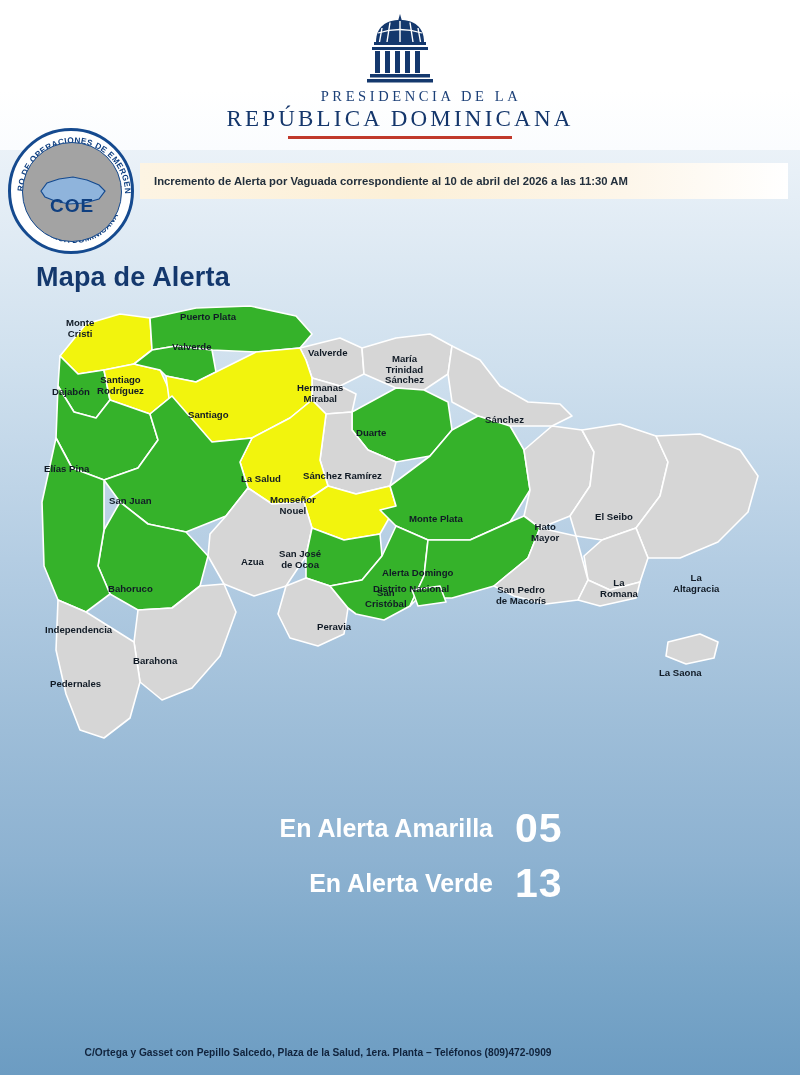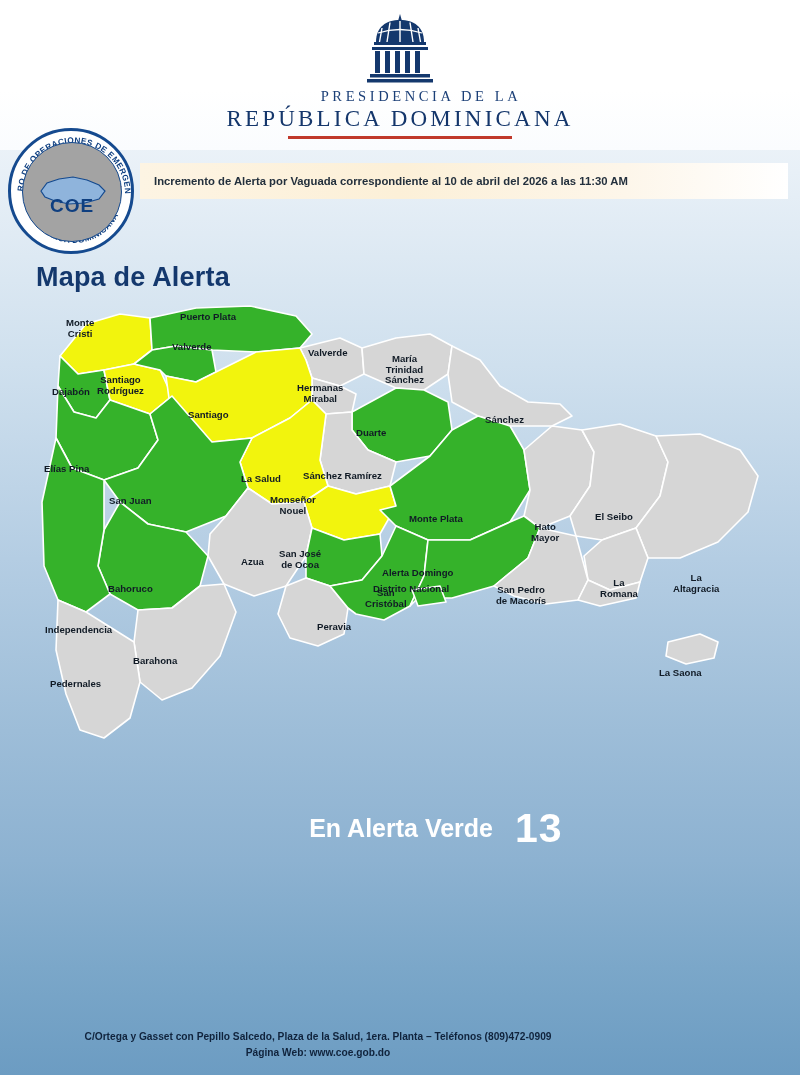--- a/index.html
+++ b/index.html
@@ -371,21 +371,24 @@
   <div class="prov-label" style="left:365px; top:298px;">San<br>Cristóbal</div>
   <div class="prov-label" style="left:317px; top:332px;">Peravia</div>
   <div class="prov-label" style="left:45px; top:335px;">Independencia</div>
   <div class="prov-label" style="left:133px; top:366px;">Barahona</div>
   <div class="prov-label" style="left:50px; top:389px;">Pedernales</div>
   <div class="prov-label" style="left:659px; top:378px;">La Saona</div>
 </div>
 
 <div class="counts">
   <div class="count-row">
+    <div class="count-label">En Alerta Amarilla</div>
+    <div class="count-value">05</div>
+  </div>
+  <div class="count-row">
     <div class="count-label">En Alerta Verde</div>
     <div class="count-value">13</div>
   </div>
 </div>
 
 <div class="footer">
   <div>C/Ortega y Gasset con Pepillo Salcedo, Plaza de la Salud, 1era. Planta – Teléfonos (809)472-0909</div>
-  <div>Página Web: www.coe.gob.do</div>
 </div>
 
 </body></html>

